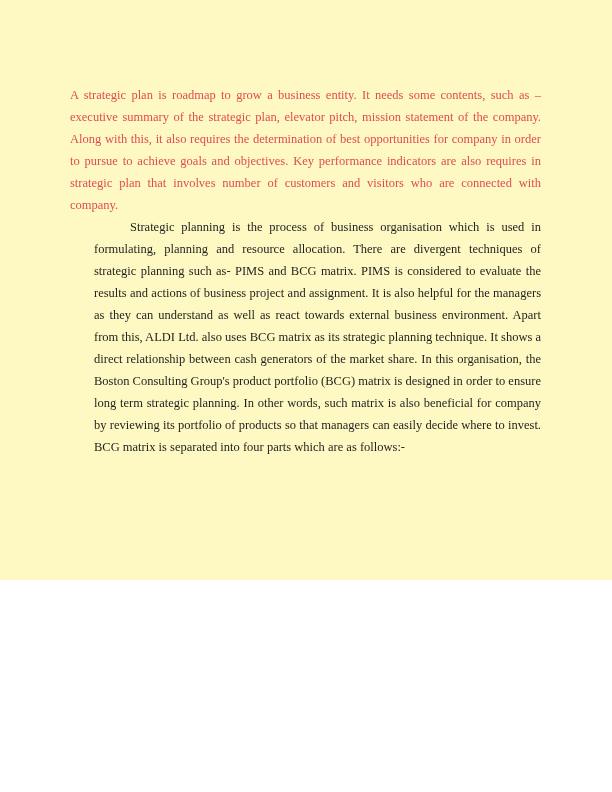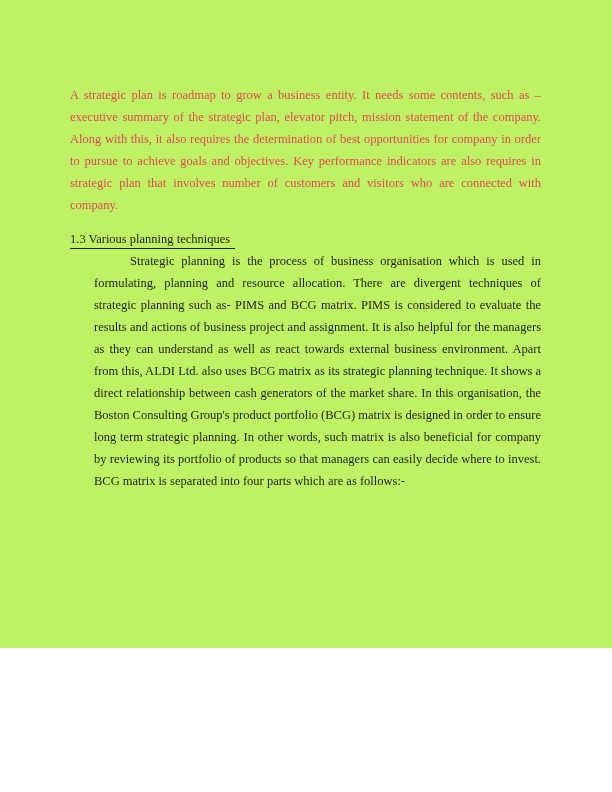--- a/index.html
+++ b/index.html
@@ -3,22 +3,22 @@
 <meta charset="utf-8">
 <style>
   html, body {
     margin: 0;
     padding: 0;
     background: #ffffff;
   }
   .page {
     position: relative;
     width: 612px;
-    height: 648px;
-    background: #bef264;
+    height: 580px;
+    background: #fef9c3;
     font-family: "Liberation Serif", "DejaVu Serif", serif;
     color: #1f1f1f;
     overflow: hidden;
   }
   .content {
     position: absolute;
     left: 70px;
     top: 84px;
     width: 471px;
   }
@@ -58,19 +58,18 @@
     line-height: 16px;
     color: #1f1f1f;
   }
 </style>
 </head>
 <body>
 
 <div class="page">
   <div class="content">
     <p class="para red">A strategic plan is roadmap to grow a business entity. It needs some contents, such as – executive summary of the strategic plan, elevator pitch, mission statement of the company. Along with this, it also requires the determination of best opportunities for company in order to pursue to achieve goals and objectives. Key performance indicators are also requires in strategic plan that involves number of customers and visitors who are connected with company.</p>
-    <h2 class="heading"><span class="underlined">1.3 Various planning techniques</span></h2>
     <p class="para body-text">Strategic planning is the process of business organisation which is used in formulating, planning and resource allocation. There are divergent techniques of strategic planning such as- PIMS and BCG matrix. PIMS is considered to evaluate the results and actions of business project and assignment. It is also helpful for the managers as they can understand as well as react towards external business environment. Apart from this, ALDI Ltd. also uses BCG matrix as its strategic planning technique. It shows a direct relationship between cash generators of the market share. In this organisation, the Boston Consulting Group's product portfolio (BCG) matrix is designed in order to ensure long term strategic planning. In other words, such matrix is also beneficial for company by reviewing its portfolio of products so that managers can easily decide where to invest. BCG matrix is separated into four parts which are as follows:-</p>
   </div>
   <div class="footer">
     <span>6</span>
   </div>
 </div>
 
 </body></html>

